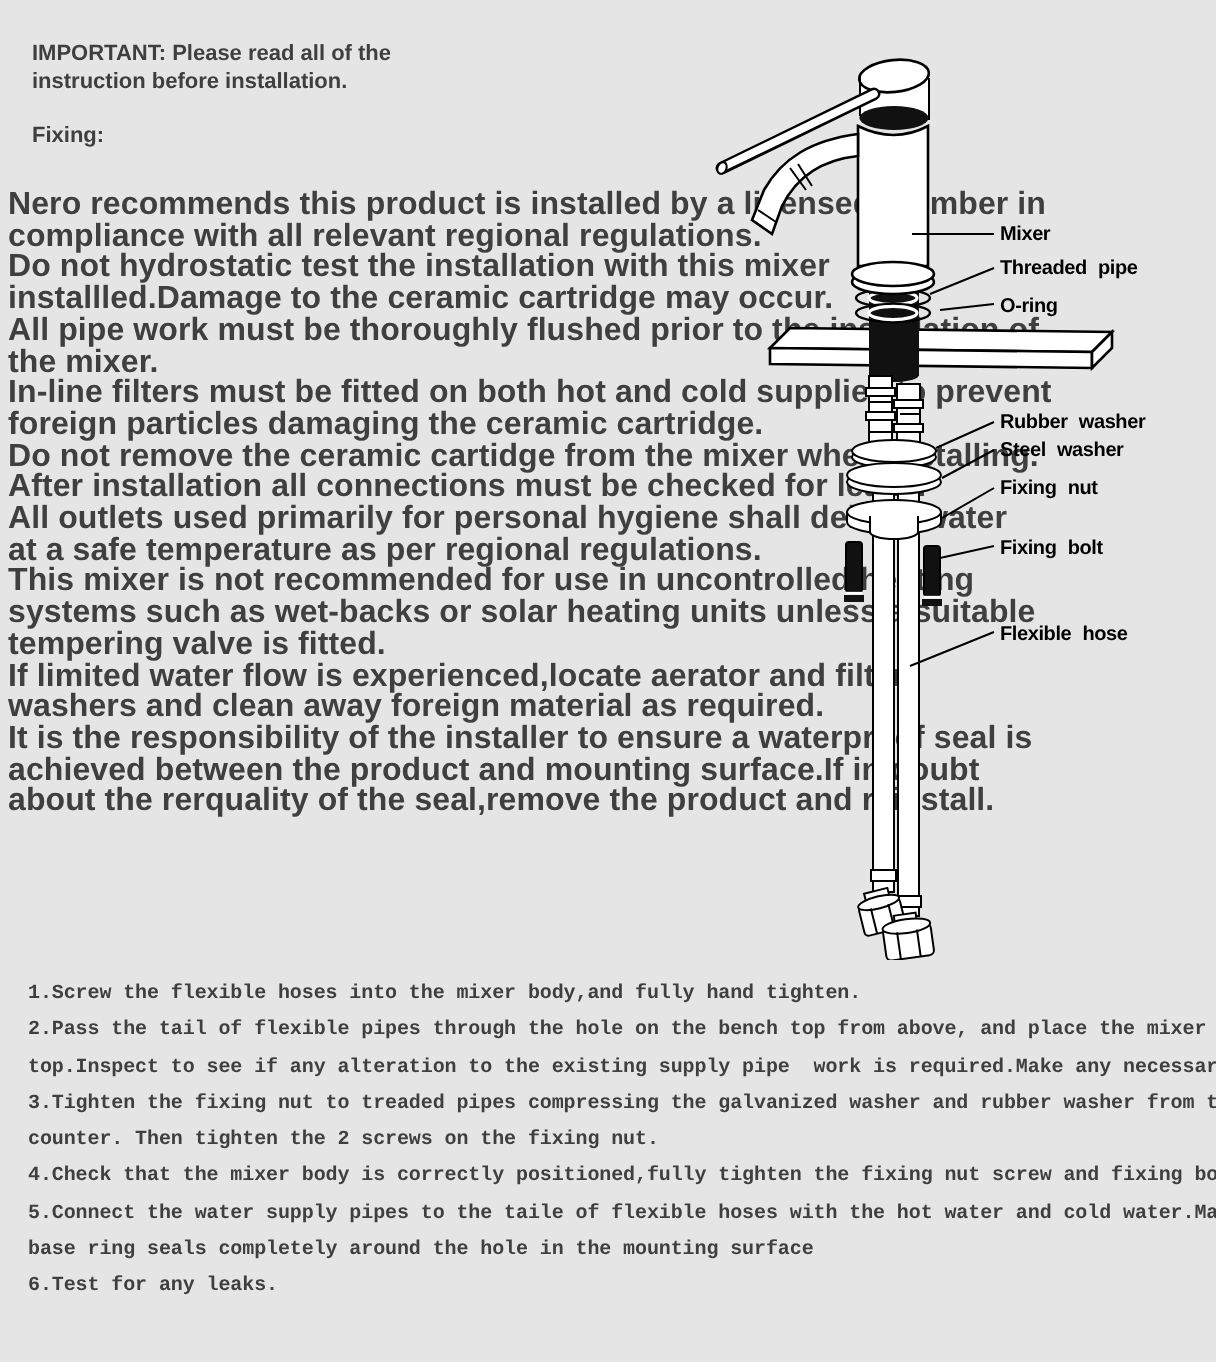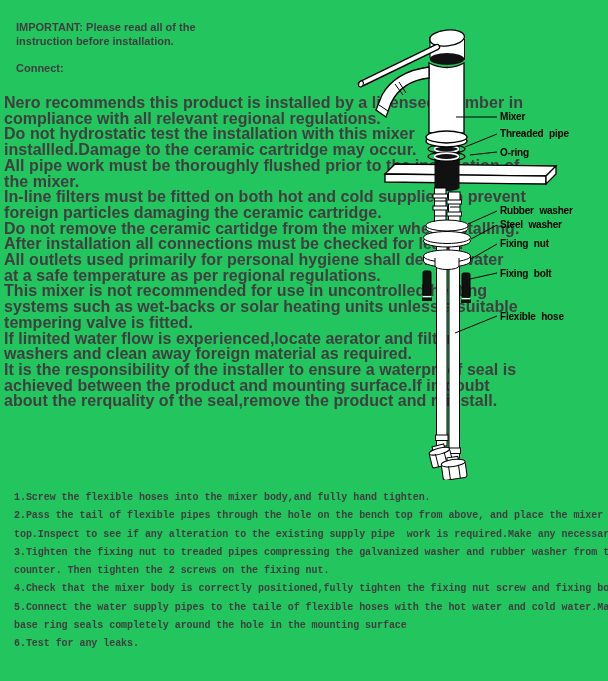--- a/index.html
+++ b/index.html
@@ -1,17 +1,17 @@
 <!DOCTYPE html>
 <html><head>
 <meta charset="utf-8">
 <style>
   html,body{margin:0;padding:0;background:#888;}
   #page{
-    position:relative;width:608px;height:681px;background:#22c55e;
+    position:relative;width:608px;height:681px;background:#e5e5e5;
     font-family:"Liberation Sans","DejaVu Sans",sans-serif;overflow:hidden;
   }
   .abs{position:absolute;}
   .txt{color:#3f3f3f;font-weight:bold;white-space:pre;}
   #important-note{left:16px;top:20px;font-size:11px;line-height:14px;}
   #general-label{left:16px;top:61px;font-size:11px;line-height:14px;}
   #general-paragraph{left:4px;top:95px;font-size:16px;line-height:15.7px;letter-spacing:0.05px;}
   #installation-steps{left:14px;top:489px;font-size:10px;line-height:18.3px;letter-spacing:-0.05px;font-family:Liberation Mono, monospace;}
   #diagram-svg{left:350px;top:8px;}
   svg text{font-family:"Liberation Sans","DejaVu Sans",sans-serif;font-size:10px;font-weight:bold;fill:#000;word-spacing:3px;letter-spacing:-0.2px;}
@@ -20,21 +20,21 @@
   .thin{stroke:#000;stroke-width:1;fill:#ffffff;}
   .dark{fill:#111111;stroke:none;}
 </style>
 </head>
 <body>
 
 <div id="page">
 
   <div id="important-note" class="abs txt">IMPORTANT: Please read all of the
 instruction before installation.</div>
-  <div id="general-label" class="abs txt">Connect:</div>
+  <div id="general-label" class="abs txt">Fixing:</div>
   <div id="general-paragraph" class="abs txt">Nero recommends this product is installed by a licensed plumber in
 compliance with all relevant regional regulations.
 Do not hydrostatic test the installation with this mixer
 installled.Damage to the ceramic cartridge may occur.
 All pipe work must be thoroughly flushed prior to the installation of
 the mixer.
 In-line filters must be fitted on both hot and cold supplies to prevent
 foreign particles damaging the ceramic cartridge.
 Do not remove the ceramic cartidge from the mixer when installing.
 After installation all connections must be checked for leaks.

